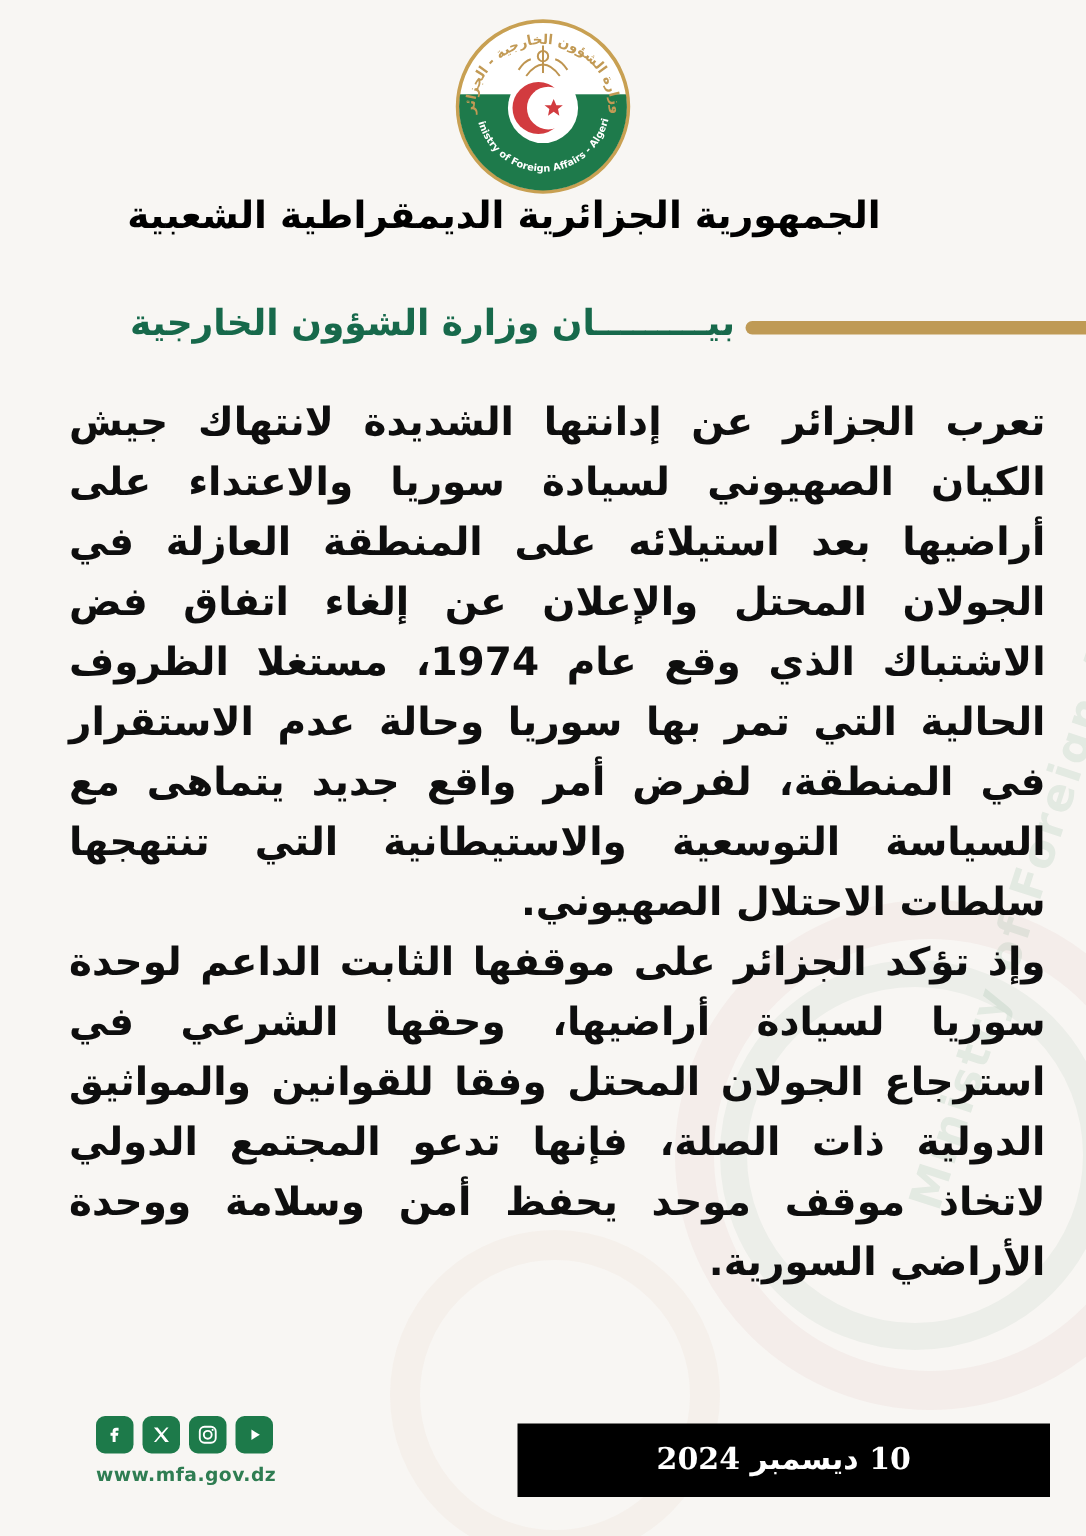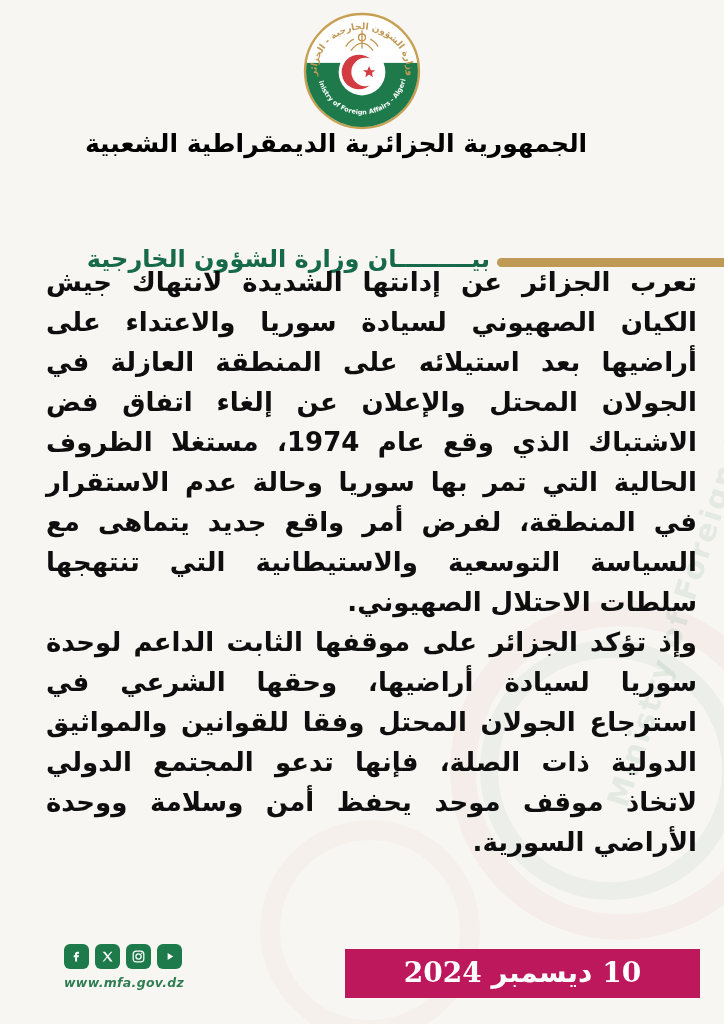--- a/index.html
+++ b/index.html
@@ -24,61 +24,61 @@
     color:rgba(46,123,79,0.10); white-space:nowrap; pointer-events:none;
   }
   
   .logo-wrap { position:absolute; top:10px; left:50%; transform:translateX(-50%); width:122px; height:122px; }
   
   .republic-title {
     position:absolute; top:129px; left:0; right:52px;
     text-align:center; direction:rtl;
     color:#000000; font-size:25px; font-weight:bold;
   }
-  .statement-row { position:absolute; top:198px; left:0; right:0; height:44px;margin-top:44px; }
+  .statement-row { position:absolute; top:198px; left:0; right:0; height:44px; }
   .gold-bar {
     position:absolute; right:0; top:16px;
     width:227px; height:9px;
     background:#bf9a55; border-radius:6px 0 0 6px;
   }
   .statement-title {
     position:absolute; right:234px; top:3px;
     direction:rtl; color:#17694b;
     font-size:24px; font-weight:bold; white-space:nowrap;
   }
   
   .body-text {
     position:absolute; top:262px; left:27px; right:27px;
     direction:rtl; text-align:justify;
     font-size:26px; font-weight:bold; color:#0e0e0e;
     line-height:40px;
     margin-left:19px;
   }
   .body-text p[data-name="paragraph-2"] { text-indent:30px; }
   
-  .social-block { position:absolute; left:64px; top:944px; width:118px;font-style:italic; }
+  .social-block { position:absolute; left:64px; top:944px; width:118px; }
   .social-row { display:flex; gap:6px; }
   .soc-icon {
     width:25px; height:25px; border-radius:6px;
     background:#1d7a4a; display:flex; align-items:center; justify-content:center;
     cursor:pointer;
   }
   .soc-icon svg { display:block; }
   .site-url {
     margin-top:6px; text-align:center;
     color:#2f7d52; font-size:12.5px; font-weight:bold;
     letter-spacing:0.3px;
   }
   .date-bar {
     position:absolute; left:345px; top:949px;
     width:355px; height:49px;
-    background:#be185d;
+    background:#000000;
     color:#ffffff; direction:rtl;
     text-align:center; line-height:47px;
-    font-size:28px; font-weight:bold;
+    font-size:20px; font-weight:bold;
     font-family:"DejaVu Serif","Liberation Serif","DejaVu Sans",serif;
   }
 </style>
 </head>
 <body>
 
 <div class="page" data-name="statement-page">
 
   <div class="wm-circle wm1" data-name="watermark-circle"></div>
   <div class="wm-circle wm2" data-name="watermark-circle"></div>

